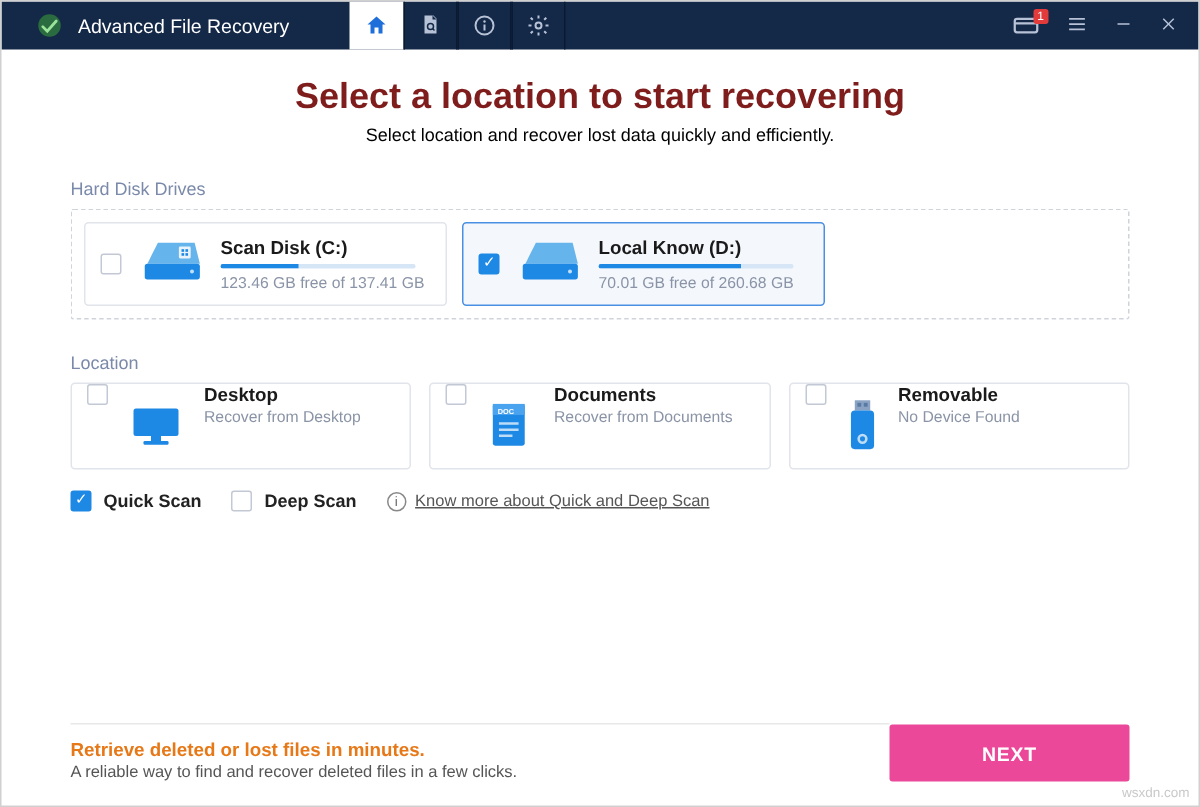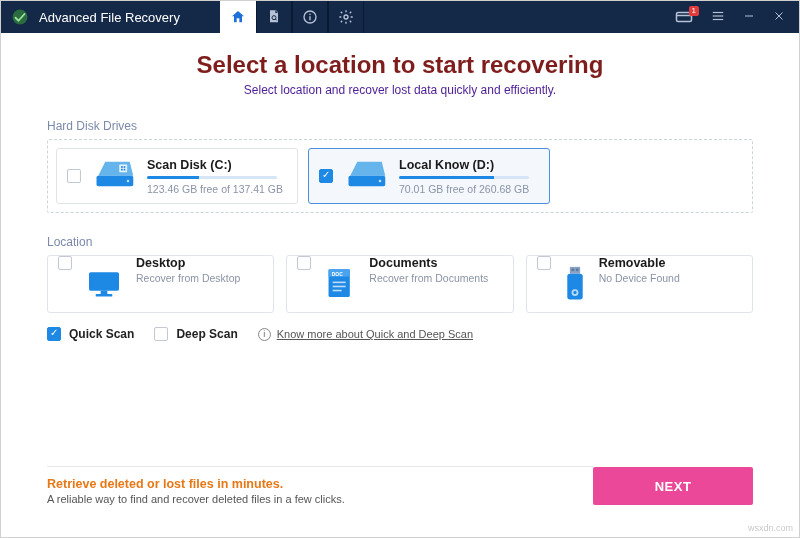--- a/index.html
+++ b/index.html
@@ -1,33 +1,33 @@
 <!DOCTYPE html>
 <html><head>
   <meta charset="utf-8">
   <style>
     * { margin: 0; padding: 0; box-sizing: border-box; }
     body { font-family: "Segoe UI", Arial, sans-serif; background: #fff; width: 800px; height: 538px; overflow: hidden; border: 1px solid #d0d0d0; position: relative; }
     
-    .titlebar { background: #142848; height: 32px; display: flex; align-items: center; color: #fff; }
+    .titlebar { background: #142848; height: 32px; display: flex; align-items: center; color: #fff; padding-left: 13px; }
     .app-logo { width: 22px; height: 22px; margin-left: 8px; display: flex; align-items: center; justify-content: center; }
     .app-title { font-size: 13px; margin-left: 8px; font-weight: 400; flex: 0 0 auto; }
     .nav-spacer { flex: 1; }
     .nav-icons { display: flex; height: 100%; margin-left: 40px; }
     .nav-btn { width: 36px; height: 32px; display: flex; align-items: center; justify-content: center; color: #b8c2d6; cursor: pointer; }
     .nav-btn.active { background: #fff; color: #1e6fd9; }
     .nav-btn.edge { border-left: 1px solid #0b1a33; border-right: 1px solid #0b1a33; }
     .right-icons { display: flex; align-items: center; gap: 18px; padding: 0 14px; height: 100%; }
     .right-icons .win-btn { color: #b8c2d6; cursor: pointer; font-size: 14px; }
     .badge-wrap { position: relative; display: flex; align-items: center; }
     .badge { position: absolute; top: -4px; right: -6px; background: #e23b3b; color: #fff; border-radius: 2px; font-size: 8px; padding: 0 3px; line-height: 10px; }
     
     .main { padding: 18px 46px 0 46px; }
     .heading { text-align: center; font-size: 24px; font-weight: 700; color: #7f1d1d; }
-    .subheading { text-align: center; font-size: 12px; color: #4c1d95; margin-top: 4px; }
+    .subheading { text-align: center; font-size: 12px; color: #000000; margin-top: 4px; }
     .section-label { color: #7b8aaa; font-size: 12px; margin-top: 22px; margin-bottom: 6px; }
     
     .drives-box { border: 1px dashed #cfd4dc; border-radius: 2px; padding: 8px; display: flex; gap: 10px; }
     .drive-card { flex: 0 0 242px; height: 56px; border: 1px solid #e1e4ea; border-radius: 3px; display: flex; align-items: center; padding: 0 10px; cursor: pointer; background: #fff; }
     .drive-card.selected { border: 1px solid #4a90e2; background: #f4f8fd; }
     .chk { width: 14px; height: 14px; border: 1px solid #c2c8d4; border-radius: 2px; flex: 0 0 14px; background: #fff; position: relative; }
     .chk.checked { background: #1e88e5; border-color: #1e88e5; }
     .chk.checked::after { content: "✓"; color: #fff; font-size: 10px; position: absolute; top: -1px; left: 2px; }
     .drive-icon { margin: 0 12px; }
     .drive-info { display: flex; flex-direction: column; }
@@ -42,21 +42,21 @@
     .loc-name { font-size: 12.5px; font-weight: 700; color: #1a1a1a; }
     .loc-sub { font-size: 10.5px; color: #8a94a6; margin-top: 2px; }
     
     .scan-row { display: flex; align-items: center; gap: 20px; margin-top: 14px; font-size: 12px; }
     .scan-opt { display: flex; align-items: center; gap: 8px; cursor: pointer; }
     .scan-opt .lbl { font-weight: 600; color: #222; }
     .know-more { display: flex; align-items: center; gap: 6px; color: #555; font-size: 11px; }
     .know-more a { color: #555; text-decoration: underline; cursor: pointer; }
     .info-circle { width: 13px; height: 13px; border: 1px solid #888; border-radius: 50%; display: inline-flex; align-items: center; justify-content: center; font-size: 9px; color: #666; }
     
-    .footer { position: absolute; bottom: 32px; left: 0; right: 0; padding: 0 46px; display: flex; align-items: flex-end; }
+    .footer { position: absolute; bottom: 16px; left: 0; right: 0; padding: 0 46px; display: flex; align-items: flex-end; }
     .footer-text { border-top: 1px solid #e8e8e8; padding-top: 10px; flex: 1; }
     .footer-title { color: #e77817; font-weight: 700; font-size: 12.5px; }
     .footer-sub { font-size: 11px; color: #555; margin-top: 2px; }
     .next-btn { background: #ec4899; color: #fff; font-weight: 700; font-size: 13px; width: 160px; height: 38px; border: none; border-radius: 2px; cursor: pointer; letter-spacing: 0.5px; }
     .watermark { position: absolute; bottom: 4px; right: 6px; font-size: 9px; color: #c9c9c9; }
   </style>
 </head>
 <body>
 
 <div class="titlebar">

